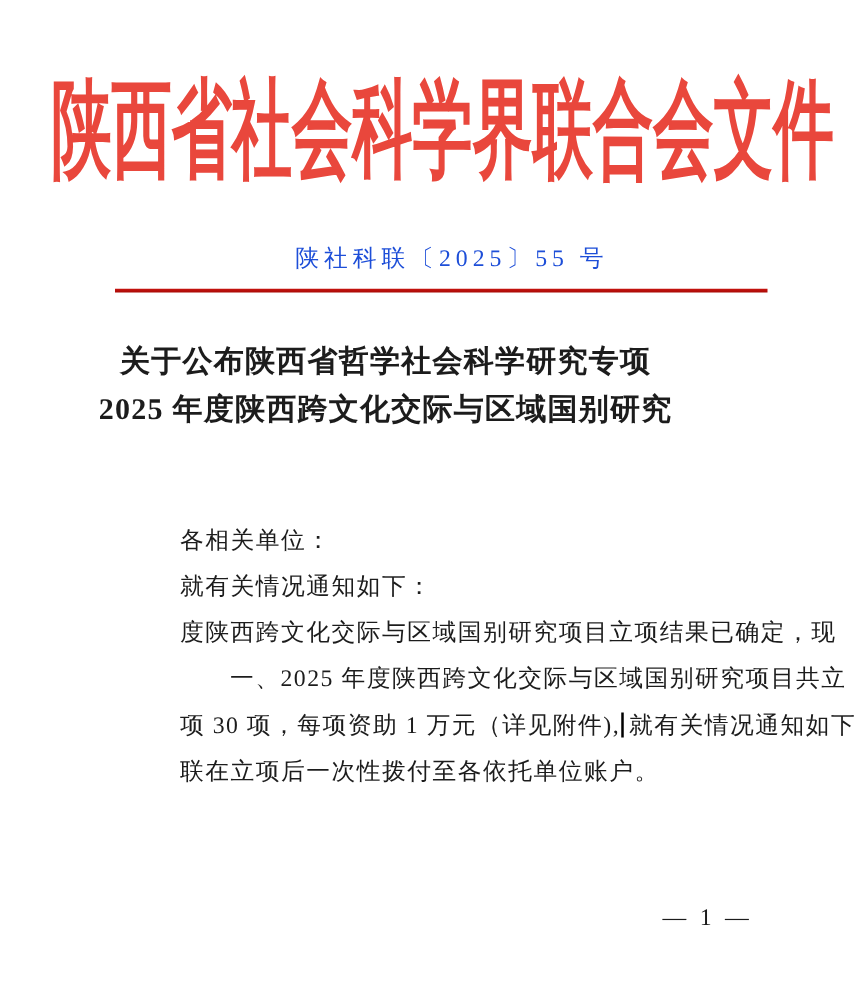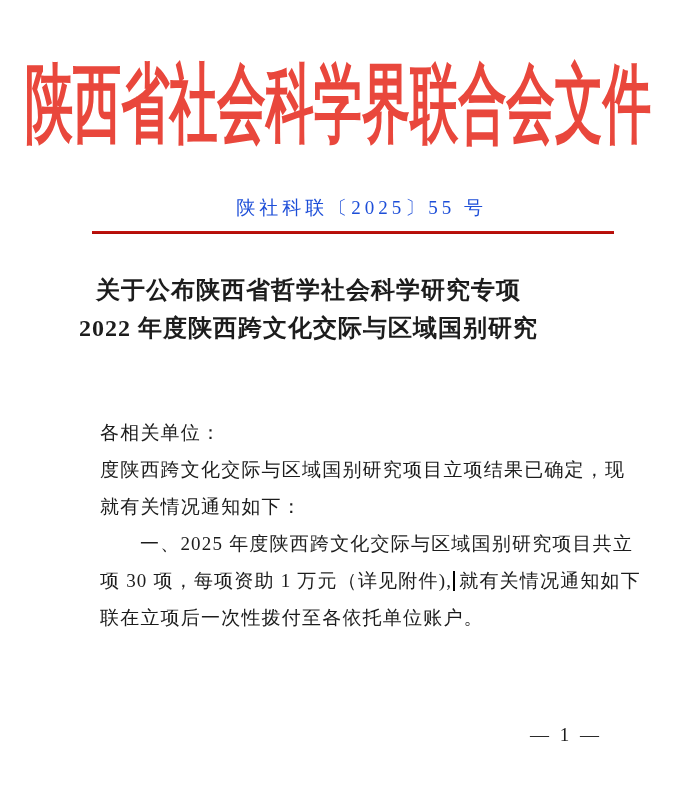--- a/index.html
+++ b/index.html
@@ -23,20 +23,21 @@
   .masthead {
     position: absolute;
     top: 56px;
     left: 0;
     width: 676px;
     height: 96px;
     display: flex;
     justify-content: center;
     align-items: center;
     overflow: visible;
+    padding-left: 16px;
   }
   .masthead .org-title {
     font-size: 86px;
     line-height: 1;
     font-weight: bold;
     white-space: nowrap;
     transform: scaleX(0.56);
     transform-origin: center center;
   }
   
@@ -75,20 +76,21 @@
     position: absolute;
     top: 414px;
     left: 100px;
     width: 512px;
     font-size: 19px;
     line-height: 37px;
     letter-spacing: 1.2px;
   }
   .body-line {
     white-space: nowrap;
+    margin-left: 44px;
   }
   .indent {
     padding-left: 40px;
   }
   .text-cursor {
     display: inline-block;
     width: 2px;
     height: 20px;
     vertical-align: -4px;
     margin: 0 4px 0 1px;
@@ -110,27 +112,27 @@
   <div class="masthead">
     <span class="org-title" style="color: rgb(233, 71, 60);">陕西省社会科学界联合会文件</span>
   </div>
 
   <div class="doc-number" style="color: #1d4ed8; margin-left: 16px;">陕社科联〔2025〕55 号</div>
 
   <div class="red-rule" style="background: linear-gradient(rgb(200, 20, 16), rgb(168, 11, 6));"></div>
 
   <div class="notice-title" style="color: rgb(28, 28, 28);">
     <div class="title-line">关于公布陕西省哲学社会科学研究专项</div>
-    <div class="title-line">2022 年度陕西跨文化交际与区域国别研究</div>
+    <div class="title-line">2025 年度陕西跨文化交际与区域国别研究</div>
   </div>
 
   <div class="body-text" style="color: rgb(28, 28, 28);">
     <div class="body-line">各相关单位：</div>
+    <div class="body-line">就有关情况通知如下：</div>
     <div class="body-line">度陕西跨文化交际与区域国别研究项目立项结果已确定，现</div>
-    <div class="body-line">就有关情况通知如下：</div>
     <div class="body-line indent">一、2025 年度陕西跨文化交际与区域国别研究项目共立</div>
     <div class="body-line">
       <span>项 30 项，每项资助 1 万元（详见附件),</span><span class="text-cursor" style="background: rgb(0, 0, 0);"></span><span>就有关情况通知如下</span>
     </div>
     <div class="body-line">联在立项后一次性拨付至各依托单位账户。</div>
   </div>
 
   <div class="page-number" style="color: rgb(28, 28, 28);">— 1 —</div>
 
 </div>

